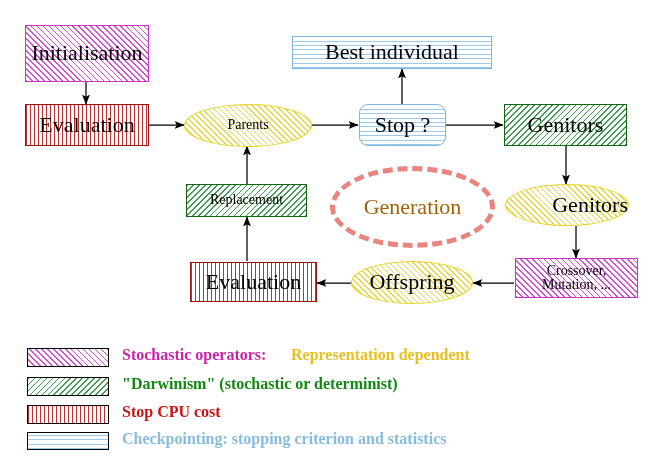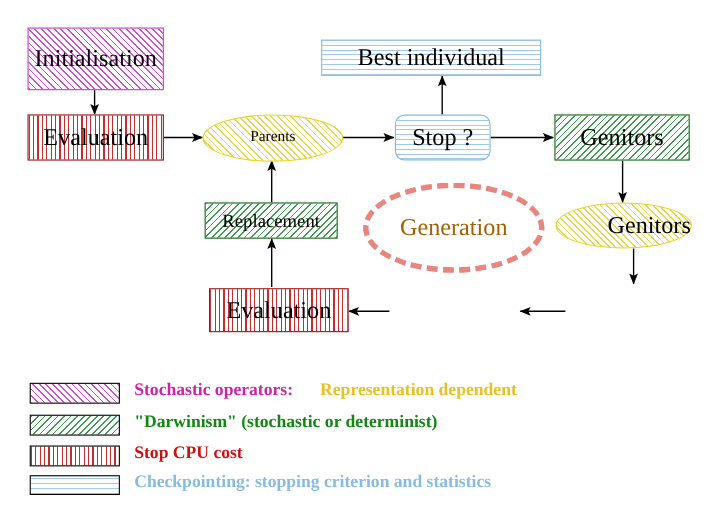--- a/index.html
+++ b/index.html
@@ -168,27 +168,34 @@
   </div>
 
   <div class="node rect fill-green" style="left:504px; top:104px; width:123px; height:42px; font-size:22px;">
     <span class="lbl">Genitors</span>
   </div>
 
   <div class="node ellipse" style="left:505px; top:184px; width:124px; height:42px; font-size:22px;justify-content:flex-end;">
     <span class="lbl">Genitors</span>
   </div>
 
-
+  <div class="node rect fill-magenta" style="left:515px; top:258px; width:123px; height:40px; font-size:14px; flex-direction:column;">
+    <span class="lbl">Crossover,</span>
+    <span class="lbl">Mutation, ...</span>
+  </div>
+
+  <div class="node ellipse" style="left:351px; top:261px; width:122px; height:43px; font-size:22px;">
+    <span class="lbl">Offspring</span>
+  </div>
 
   <div class="node rect fill-red" style="left:190px; top:262px; width:127px; height:40px; font-size:22px;">
     <span class="lbl">Evaluation</span>
   </div>
 
-  <div class="node rect fill-green" style="left:186px; top:184px; width:121px; height:33px; font-size:17px;">
+  <div class="node rect fill-green" style="left:186px; top:184px; width:121px; height:33px; font-size:14px;">
     <span class="lbl">Replacement</span>
   </div>
 
   <div class="gen-ellipse" style="left:330px; top:166px; width:165px; height:82px; font-size:22px;">
     <span>Generation</span>
   </div>
 
   <div class="legend">
 
     <div class="legend-swatch fill-magenta" style="left:27px; top:348px; width:82px; height:19px;"></div>

